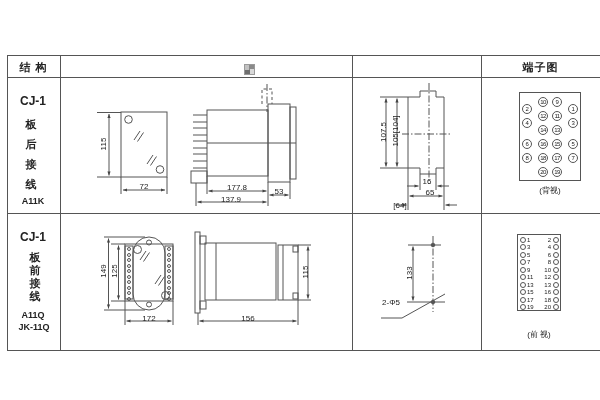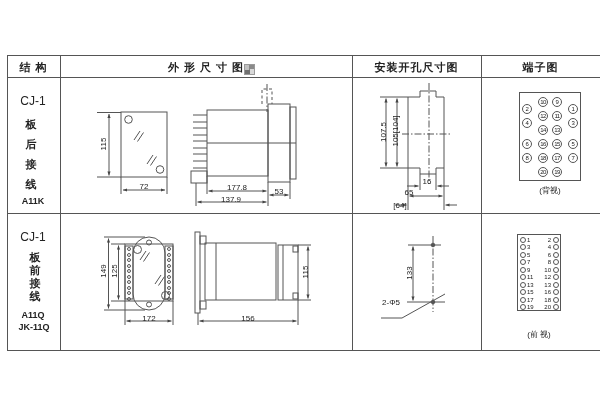--- a/index.html
+++ b/index.html
@@ -3,21 +3,21 @@
 <meta charset="utf-8">
 <style>
   html,body{margin:0;padding:0;background:#fff;}
   .page{position:relative;width:600px;height:400px;background:#fff;overflow:hidden;
         font-family:"Liberation Sans",sans-serif;}
   .page svg{position:absolute;left:0;top:0;}
   .t{position:absolute;white-space:nowrap;color:#222;}
   .c{transform:translate(-50%,-50%);}
   .r{transform:translate(-50%,-50%) rotate(-90deg);}
   .hdr{font-size:11px;font-weight:600;letter-spacing:1px;}
-  .mdl{font-size:12px;font-weight:400;}
+  .mdl{font-size:12px;font-weight:700;}
   .cjk{font-size:11px;font-weight:600;}
   .code{font-size:9px;font-weight:700;}
   .dim{font-size:8px;}
   .cap{font-size:8px;}
   .box{position:absolute;border:1px solid #555;box-sizing:border-box;}
   .ring{position:absolute;border:1px solid #555;border-radius:50%;box-sizing:border-box;
         text-align:center;color:#222;font-size:6px;letter-spacing:-0.5px;}
   .num{position:absolute;font-size:6px;color:#222;height:8px;line-height:8px;width:12px;}
   .imgicon{position:absolute;left:244px;top:64px;width:9px;height:9px;border:1px solid #9a9a9a;
         background:conic-gradient(#8a8a8a 25%,#d8d8d8 0 50%,#6f6f6f 0 75%,#c2c2c2 0);}
@@ -124,22 +124,20 @@
         <circle cx="433" cy="302" r="1.8" fill="#555"></circle>
         <line x1="413" y1="246.5" x2="413" y2="300.5" marker-start="url(#ar)" marker-end="url(#ar)"></line>
         <path d="M381 318h21l43-24"></path>
       </g>
     </g>
   </svg>
 
   <div class="imgicon"></div>
 
   <span class="t c hdr" style="left:33.5px;top:66.5px">结 构</span>
-  <span class="t c hdr" style="left:206px;top:66.5px">外 形 尺 寸 图</span>
-  <span class="t c hdr" style="left:416.5px;top:66.5px">安装开孔尺寸图</span>
   <span class="t c hdr" style="left:540.5px;top:66.5px">端子图</span>
 
   <span class="t c mdl" style="left:33px;top:101px">CJ-1</span>
   <span class="t c cjk" style="left:31px;top:124px">板</span>
   <span class="t c cjk" style="left:31px;top:144px">后</span>
   <span class="t c cjk" style="left:31px;top:164px">接</span>
   <span class="t c cjk" style="left:31px;top:184px">线</span>
   <span class="t c code" style="left:33px;top:201px">A11K</span>
 
   <span class="t c mdl" style="left:33px;top:237px">CJ-1</span>
@@ -151,21 +149,21 @@
   <span class="t c code" style="left:34px;top:327px">JK-11Q</span>
 
   <span class="t r dim" style="left:103px;top:144px">115</span>
   <span class="t c dim" style="left:144px;top:186px">72</span>
   <span class="t c dim" style="left:237px;top:187px">177.8</span>
   <span class="t c dim" style="left:279px;top:191px">53</span>
   <span class="t c dim" style="left:231px;top:199px">137.9</span>
   <span class="t r dim" style="left:383px;top:132px">107.5</span>
   <span class="t r dim" style="left:395px;top:131px">105[104]</span>
   <span class="t c dim" style="left:427px;top:181px">16</span>
-  <span class="t c dim" style="left:409px;top:192px">65</span>
+  <span class="t c dim" style="left:430px;top:192px">65</span>
   <span class="t c dim" style="left:400px;top:205px">[64]</span>
 
   <span class="t r dim" style="left:103px;top:271px">149</span>
   <span class="t r dim" style="left:114px;top:271px">125</span>
   <span class="t c dim" style="left:149px;top:318px">172</span>
   <span class="t c dim" style="left:248px;top:318px">156</span>
   <span class="t r dim" style="left:305px;top:272px">115</span>
   <span class="t r dim" style="left:409px;top:273px">133</span>
   <span class="t c dim" style="left:391px;top:302px">2-Φ5</span>
 

